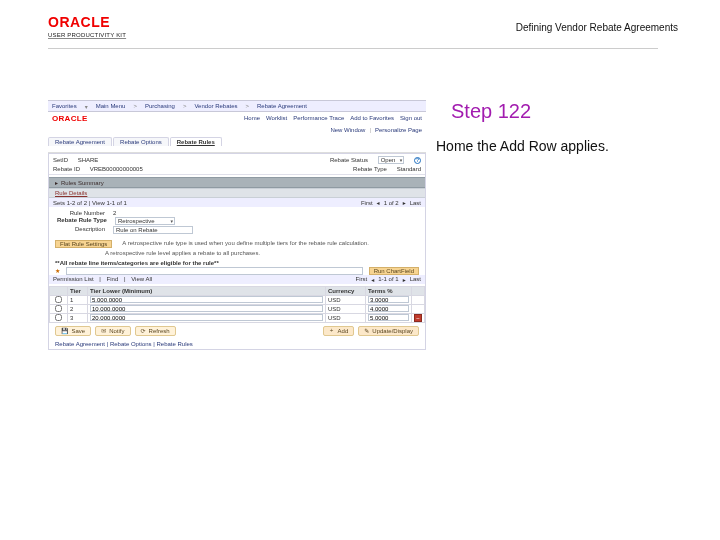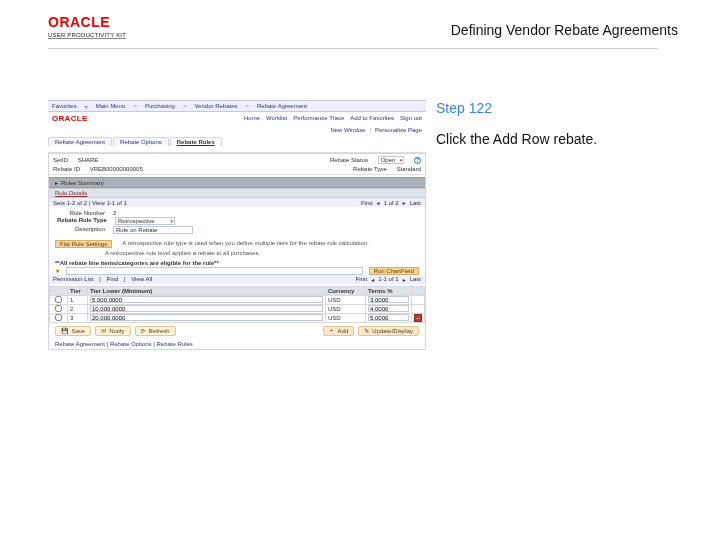--- a/index.html
+++ b/index.html
@@ -1,21 +1,21 @@
 <!DOCTYPE html>
 <html><head>
 <meta charset="utf-8">
 <style>
   * { box-sizing: border-box; margin: 0; padding: 0; }
   body { width: 720px; height: 540px; background: #fff; font-family: Arial, Helvetica, sans-serif; font-size: 6px; color: #333; position: relative; overflow: hidden; }
   .page-header { position: absolute; top: 14px; left: 48px; width: 630px; height: 56px; }
   .logo-block { position: absolute; left: 0; top: 0; }
   .logo-oracle { font-family: Arial; font-weight: 700; font-size: 14px; color: #f00000; letter-spacing: 0.5px; }
   .logo-upk { font-size: 6px; letter-spacing: 0.2px; margin-top: 2px; color: #222; }
-  .header-title { position: absolute; right: 0; top: 8px; font-size: 14px; color: #111; }
+  .header-title { position: absolute; right: 0; top: 8px; font-size: 10px; color: #111; }
   .hr { position: absolute; left: 48px; top: 48px; width: 610px; height: 1px; background: #ccc; }
 
   .screenshot { position: absolute; left: 48px; top: 100px; width: 378px; height: 280px; background: #fff; border: 0; }
   .breadcrumb-bar { height: 12px; background: #eef; border-top: 1px solid #c8c8d8; border-bottom: 1px solid #c8c8d8; display: flex; align-items: center; gap: 8px; padding: 0 4px; color: #2a3a7a; }
   .breadcrumb-bar .gt { color: #888; }
   .oracle-bar { height: 12px; background: #fff; display: flex; align-items: center; justify-content: space-between; padding: 0 4px; }
   .oracle-bar .logo-sm { font-weight: 700; color: #f00000; font-size: 8px; letter-spacing: 0.3px; }
   .oracle-bar .links { display: flex; gap: 6px; color: #2a3a7a; }
   .oracle-bar .links span { white-space: nowrap; }
   .line-fav { height: 10px; display: flex; align-items: center; justify-content: flex-end; gap: 4px; padding: 0 4px; color: #2a3a7a; margin-top: 1px; }
@@ -60,21 +60,21 @@
   .cell-right { text-align:right; }
   .del-btn { background:#c0392b; color:#fff; width:8px; height:8px; display:inline-flex; align-items:center; justify-content:center; border:1px solid #8a2a1f; }
 
   .action-row { display:flex; gap:4px; padding:3px 6px; align-items:center; }
   .pill { display:inline-flex; align-items:center; gap:3px; height:10px; padding:0 5px; background:#fff2d9; border:1px solid #e0c890; border-radius:2px; color:#5a4620; }
   .pill.alt { background:#fce8c9; }
 
   .bottom-links { padding:2px 6px; color:#2a3a7a; }
 
   .side-panel { position:absolute; left: 436px; top: 100px; width: 240px; }
-  .step-hdr { font-size: 14px; color:#3b82f6; margin-bottom: 14px; }
+  .step-hdr { font-size: 20px; color:#a21caf; margin-bottom: 14px; margin-left: 15px; }
   .instruction { font-size: 14px; color:#111; line-height:1.3; }
   .instruction b { font-weight:400; }
   .underline { text-decoration: underline; text-decoration-color:#888; }
   .hr2 { height:1px; background:#ddd; margin-top:6px; }
 
   .star { color:#cc6a00; font-size:6px; }
 </style>
 </head>
 <body>
 
@@ -259,15 +259,15 @@
         </span>
     </div>
 
     <div class="bottom-links">Rebate Agreement | Rebate Options | Rebate Rules</div>
   </div>
 </div>
 
 <div class="side-panel">
   <div class="step-hdr">Step 122</div>
   <div class="instruction">
-    <span>Click the </span><b>Add Row</b><span> rebate.</span>
+    <span>Home the </span><b>Add Row</b><span> applies.</span>
   </div>
 </div>
 
 </body></html>

